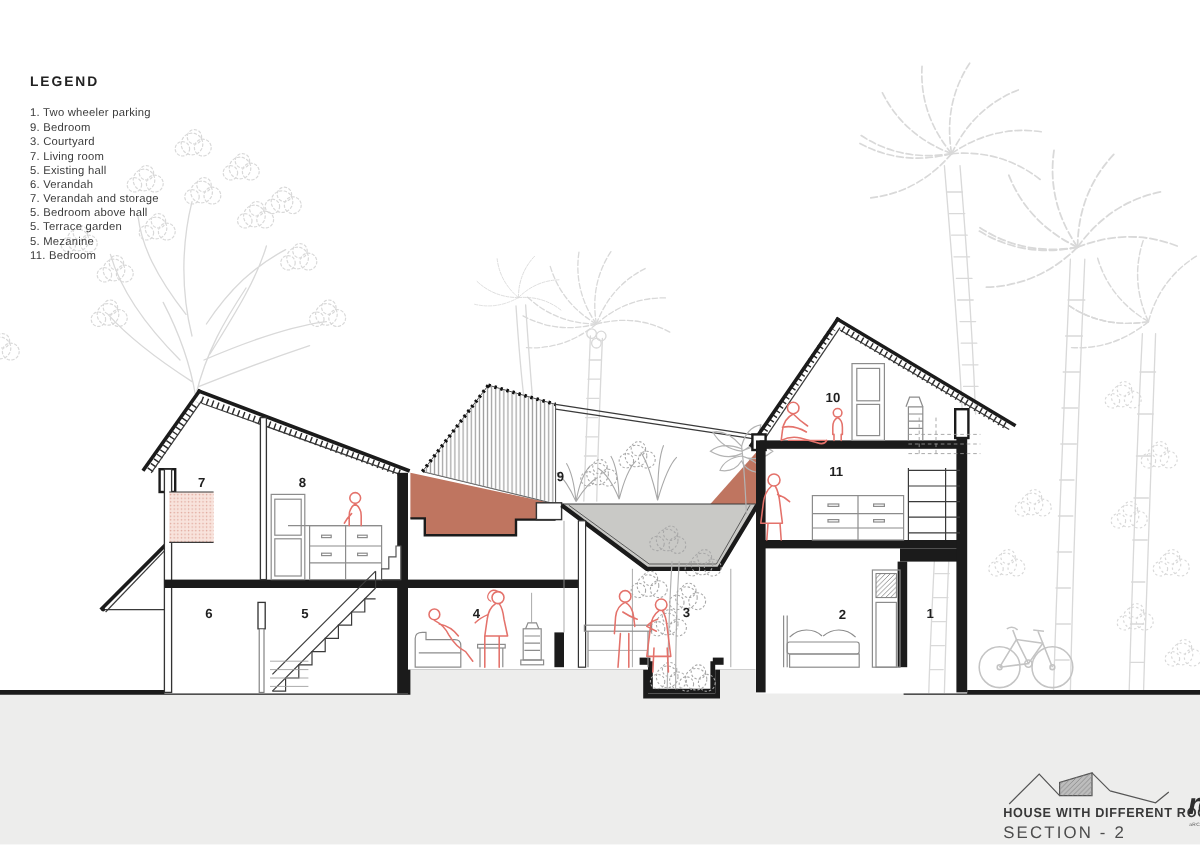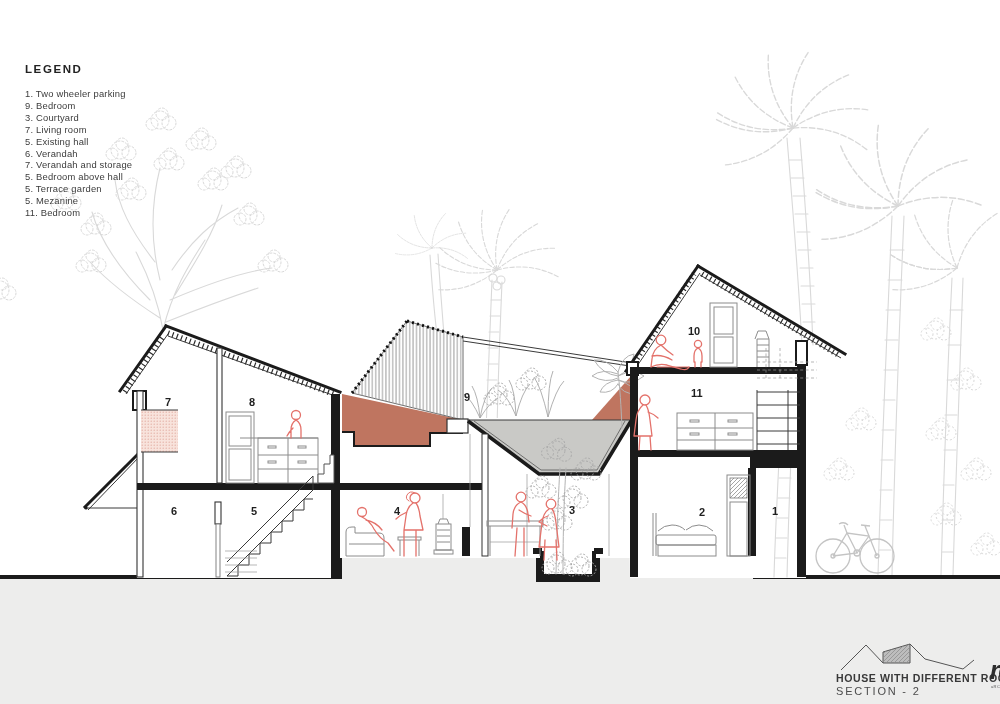--- a/index.html
+++ b/index.html
@@ -13,21 +13,21 @@
   #drawing{position:absolute;left:0;top:0;}
   
   #legend{position:absolute;left:25px;top:63px;color:#3b3b3b;}
   #legend .ltitle{font-size:11.5px;font-weight:bold;letter-spacing:1.6px;color:#222;margin-bottom:13px;}
   #legend .litem{font-size:9.4px;line-height:11.9px;letter-spacing:.2px;}
   
   #titleblock{position:absolute;left:832px;top:641px;width:195px;height:60px;}
   #tb-logo{position:absolute;left:3px;top:1px;}
   #tb-name{position:absolute;left:4px;top:31px;font-size:11px;font-weight:bold;letter-spacing:.6px;
            color:#383838;white-space:nowrap;transform:scaleX(.96);transform-origin:left;}
-  #tb-sheet{position:absolute;left:4px;top:44px;font-size:11px;letter-spacing:1.8px;color:#4c4c4c;}
+  #tb-sheet{position:absolute;left:4px;top:44px;font-size:14px;letter-spacing:1.8px;color:#4c4c4c;}
   #tb-rc{position:absolute;left:158px;top:18px;font-size:25px;font-weight:bold;letter-spacing:-1.5px;color:#2d2d2d;line-height:22px;font-style:italic;}
   #tb-rcsub{position:absolute;left:159px;top:43px;font-size:4px;letter-spacing:.4px;color:#555;}
   .wall{fill:var(--ink);stroke:none;}
   .thin{stroke:#3a3a3a;stroke-width:1;fill:none;}
   .hair{stroke:#9a9a9a;stroke-width:.7;fill:none;}
   .furn{stroke:var(--furn);stroke-width:1;fill:#fff;}
   .furnl{stroke:var(--furn);stroke-width:1;fill:none;}
   .fig{stroke:var(--figred);stroke-width:1.3;fill:none;stroke-linecap:round;stroke-linejoin:round;}
   .tree{stroke:var(--tree);stroke-width:1.1;fill:none;stroke-linecap:round;}
   .tree2{stroke:var(--tree2);stroke-width:1;fill:none;stroke-linecap:round;}

